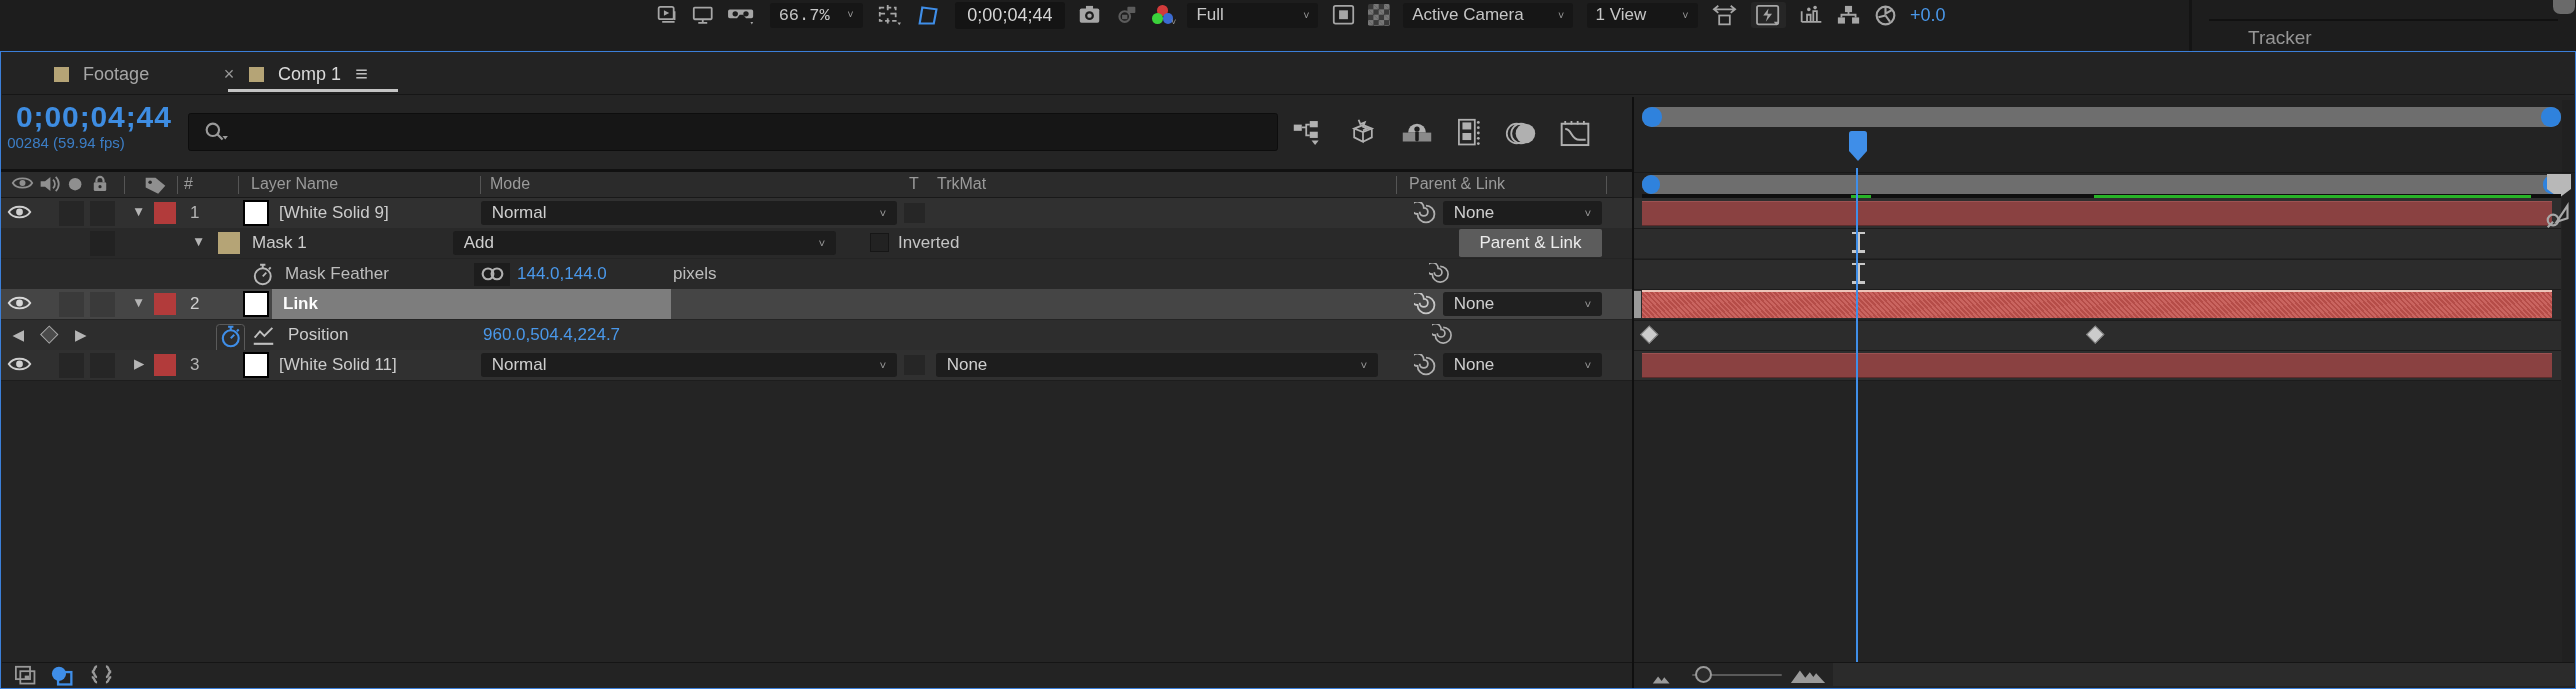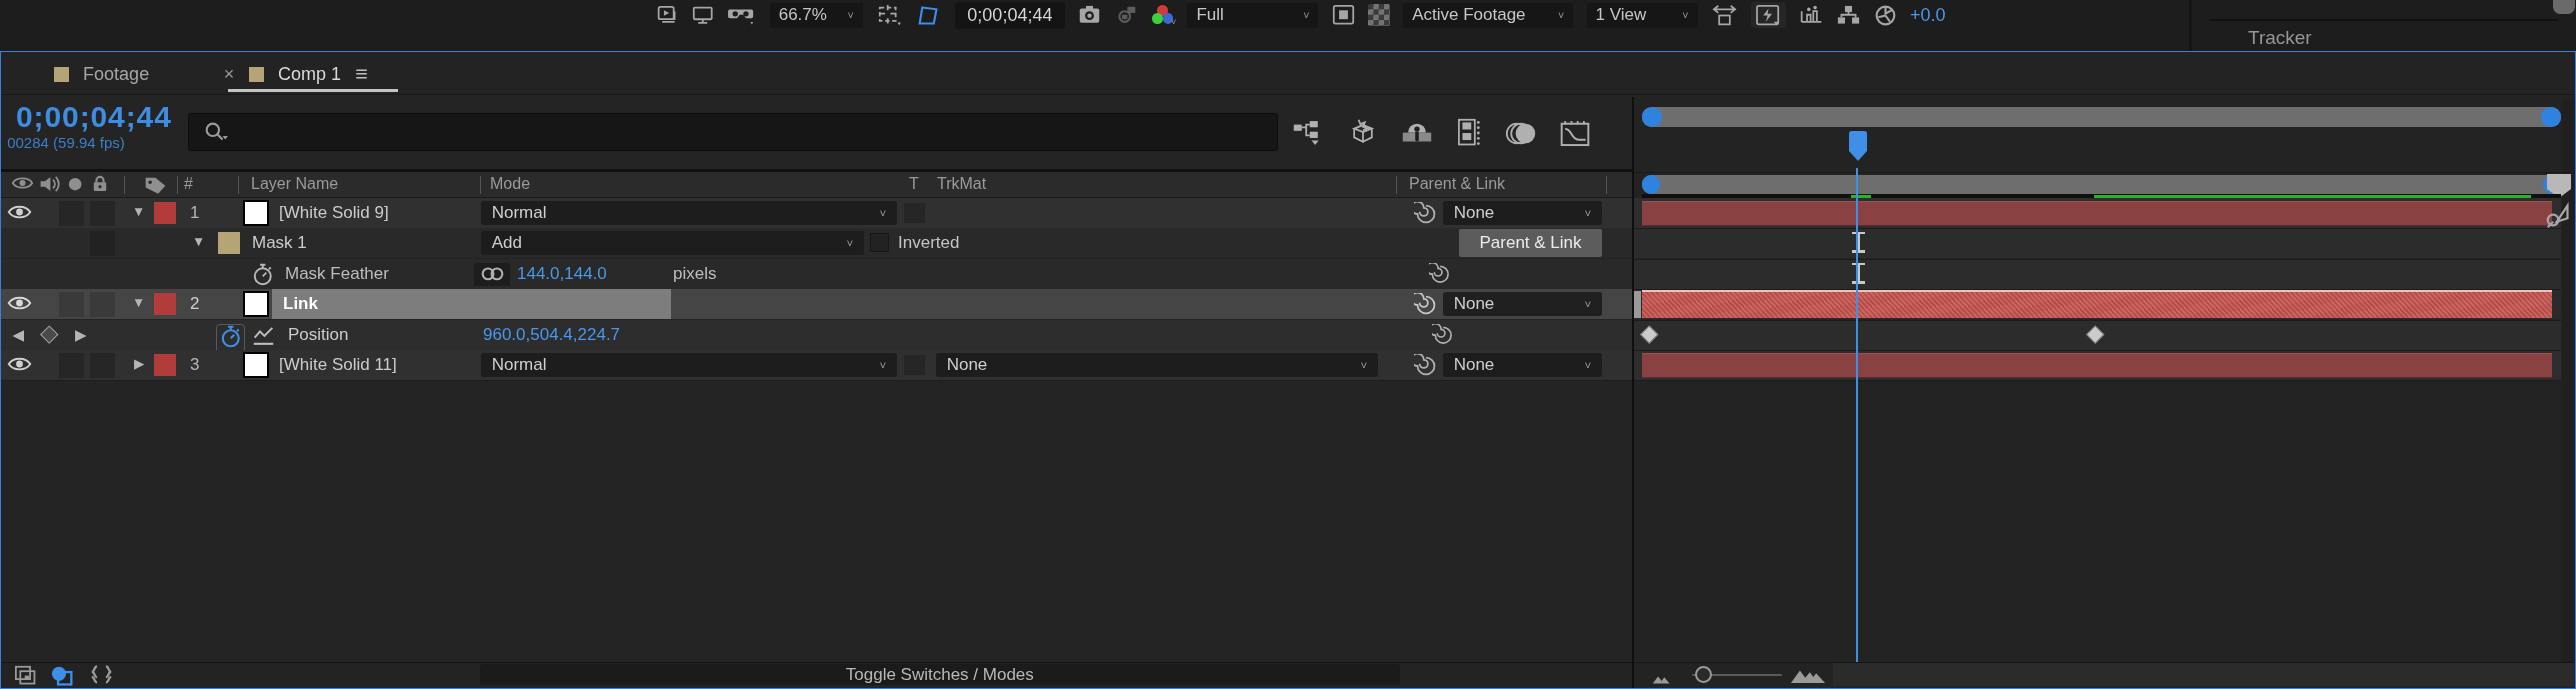--- a/index.html
+++ b/index.html
@@ -157,21 +157,21 @@
           </svg>
       </span>
       <span class="ticon">
         <svg width="29" height="21.5" viewBox="0 0 32 24">
             <path d="M3 6h24a2 2 0 0 1 2 2v6a2 2 0 0 1-2 2h-6l-3-4h-4l-3 4H3a2 2 0 0 1-2-2V8a2 2 0 0 1 2-2z" fill="#a6a6a6"></path>
             <circle cx="9" cy="11" r="3" fill="#1d1d1d"></circle>
             <circle cx="21" cy="11" r="3" fill="#1d1d1d"></circle>
             <path d="M26 20l3 0-1.5 3z" fill="#a6a6a6"></path>
           </svg>
       </span>
-      <span class="tdrop" style="width:93px;">
+      <span class="tdrop" style="width:93px;font-family:Liberation Mono, monospace;">
         <span>66.7%</span>
         <span class="car">˅</span>
       </span>
       <span class="ticon">
         <svg width="27" height="23" viewBox="0 0 30 26">
             <rect x="4" y="4" width="18" height="15" fill="none" stroke="#a6a6a6" stroke-width="2" stroke-dasharray="5 3"></rect>
             <path d="M13 1v6M13 16v6M4 11h6M16 11h6" stroke="#a6a6a6" stroke-width="2"></path>
             <path d="M24 21l4 0-2 3z" fill="#a6a6a6"></path>
           </svg>
       </span>
@@ -209,21 +209,21 @@
         <span class="car">˅</span>
       </span>
       <span class="ticon">
         <svg width="23" height="21.5" viewBox="0 0 26 24">
             <rect x="2" y="2" width="22" height="20" rx="2" fill="none" stroke="#a6a6a6" stroke-width="2"></rect>
             <rect x="8" y="7" width="10" height="10" fill="#a6a6a6"></rect>
           </svg>
       </span>
       <span class="checker ticon"></span>
       <span class="tdrop" style="width:170px;">
-        <span>Active Footage</span>
+        <span>Active Camera</span>
         <span class="car">˅</span>
       </span>
       <span class="tdrop" style="width:111px;">
         <span>1 View</span>
         <span class="car">˅</span>
       </span>
       <span class="ticon">
         <svg width="27" height="23" viewBox="0 0 30 26">
             <path d="M4 6h22M8 2l-5 4 5 4M22 2l5 4-5 4" fill="none" stroke="#a6a6a6" stroke-width="2"></path>
             <rect x="9" y="13" width="12" height="10" fill="none" stroke="#a6a6a6" stroke-width="2"></rect>
@@ -440,21 +440,21 @@
         <span class="car">˅</span>
     </span>
   </div>
   <div class="row-sep" style="top:228px;"></div>
 
   <div class="row r-prop" style="top:228px;">
     <span class="cell-inset" style="left:90px; background:#222;"></span>
     <span class="tri" style="left:192px;">▼</span>
     <span class="lbl-swatch" style="left:218px; background:#b5a476;"></span>
     <span class="lname" style="left:252px;">Mask 1</span>
-    <span class="dropdown" style="left:481px; width:383px;">
+    <span class="dropdown" style="left:453px; width:383px;">
       <span>Add</span>
         <span class="car">˅</span>
     </span>
     <span class="check" style="left:870px;"></span>
     <span class="lname" style="left:898px; color:#c4c4c4;">Inverted</span>
     <span class="tip-box">
       <span>Parent &amp; Link</span>
     </span>
   </div>
   <div class="row-sep" style="top:259px;"></div>
@@ -637,23 +637,20 @@
       <svg width="27" height="23" viewBox="0 0 30 26">
           <circle cx="11" cy="10" r="8" fill="#3f8ee8"></circle>
           <rect x="10" y="8" width="15" height="14" fill="none" stroke="#3f8ee8" stroke-width="2.6"></rect>
         </svg>
     </span>
     <span class="f-icon" style="left:86px; color:#9a9a9a; font-size:21.5px; font-weight:bold; top:-0.9px;">
       <svg width="27" height="23" viewBox="0 0 30 26">
           <path d="M10 2C6 2 8 8 4 8c4 0 2 6 6 6M10 20c-4 0-2-6-6-6M20 2c4 0 2 6 6 6-4 0-2 6-6 6M20 20c4 0 2-6 6-6" transform="translate(0,3)" fill="none" stroke="#9a9a9a" stroke-width="2.6"></path>
         </svg>
     </span>
-    <span class="toggle-btn">
-      <span>Toggle Switches / Modes</span>
-    </span>
     <span class="f-icon" style="left:1649px; top:6.3px;">
       <svg width="23" height="12.5" viewBox="0 0 26 14">
           <path d="M2 13L8 5l4 5 3-4 6 7z" fill="#9a9a9a"></path>
         </svg>
     </span>
     <span class="zoom-track"></span>
     <span class="zoom-knob"></span>
     <span class="f-icon" style="left:1787px; top:2.7px;">
       <svg width="38" height="18" viewBox="0 0 42 20">
           <path d="M2 19L12 5l6 8 5-6 9 12z" fill="#9a9a9a"></path>

